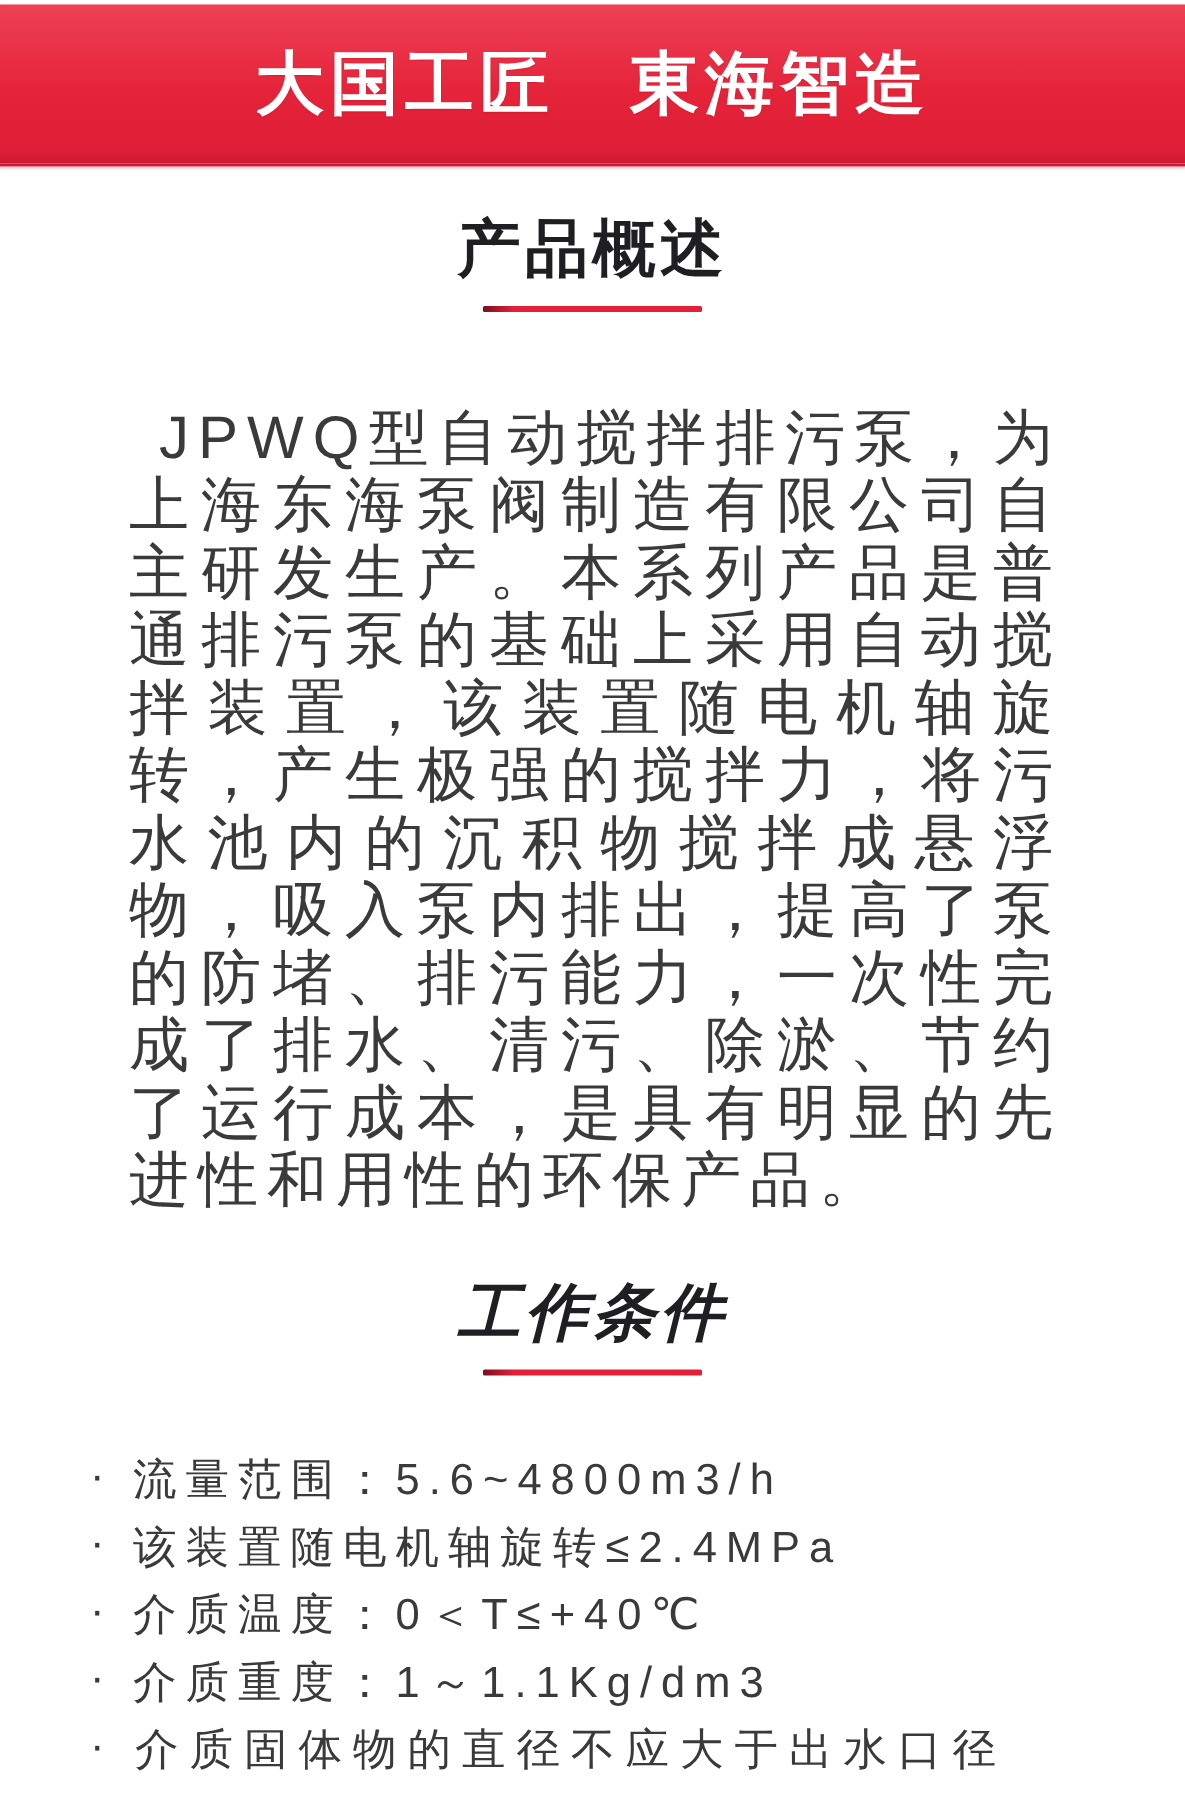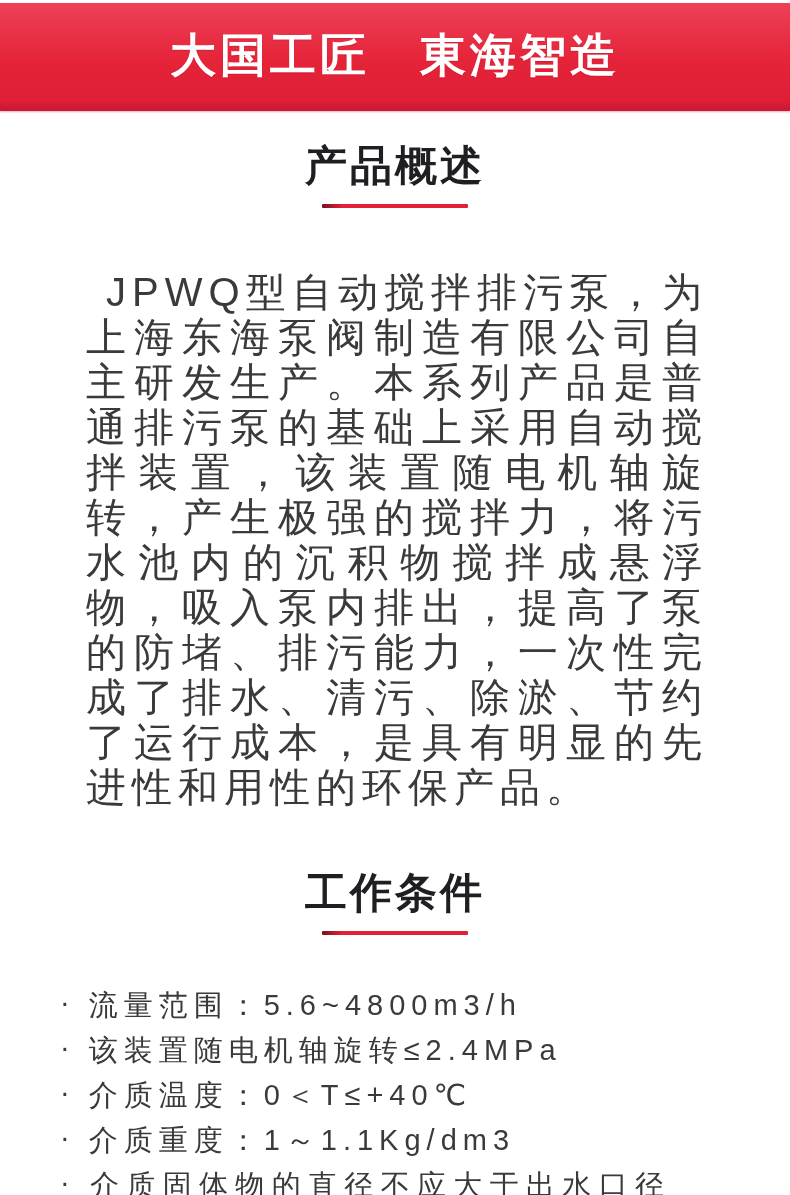--- a/index.html
+++ b/index.html
@@ -32,21 +32,21 @@
   .banner-title {
     color: #ffffff;
     font-size: 46px;
     font-weight: bold;
     letter-spacing: 4px;
     white-space: nowrap;
     text-shadow: 0 1px 1px rgba(150, 10, 30, 0.25);
   }
   .section-header { text-align: center; }
   .section-header.first { margin-top: 32px; }
-  .section-header.second { margin-top: 60px; }
+  .section-header.second { margin-top: 42px; font-style: italic; }
   .section-title {
     display: block;
     color: var(--heading);
     font-size: 42px;
     font-weight: bold;
     line-height: 46px;
     letter-spacing: 3px;
   }
   .title-underline {
     width: 146px;

